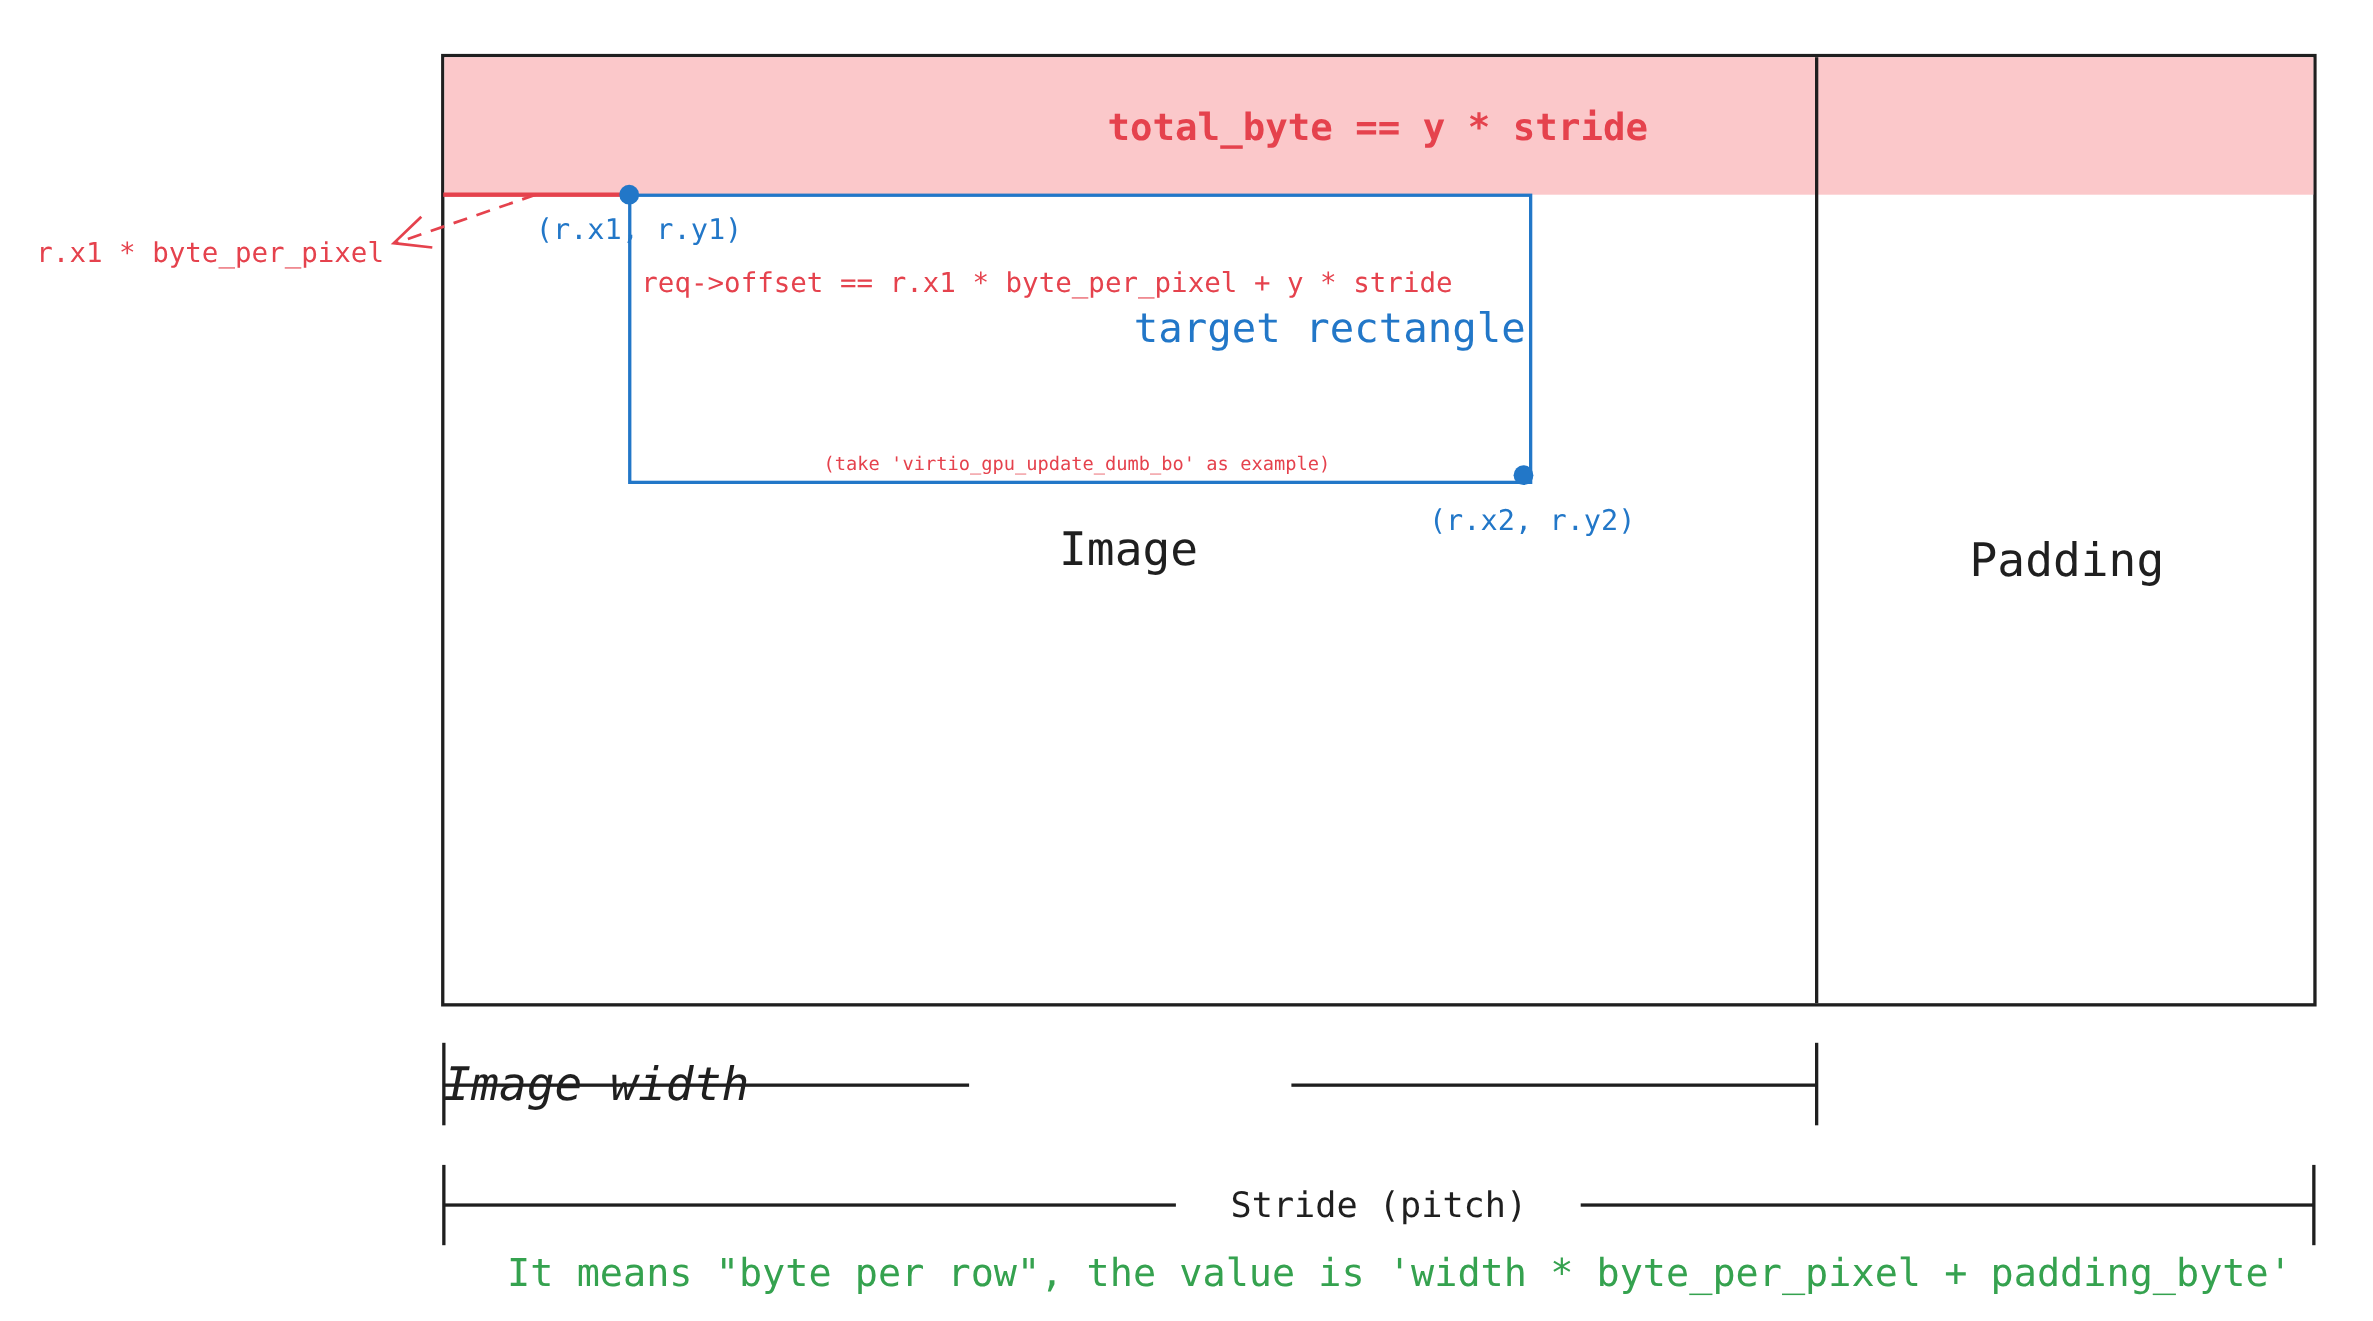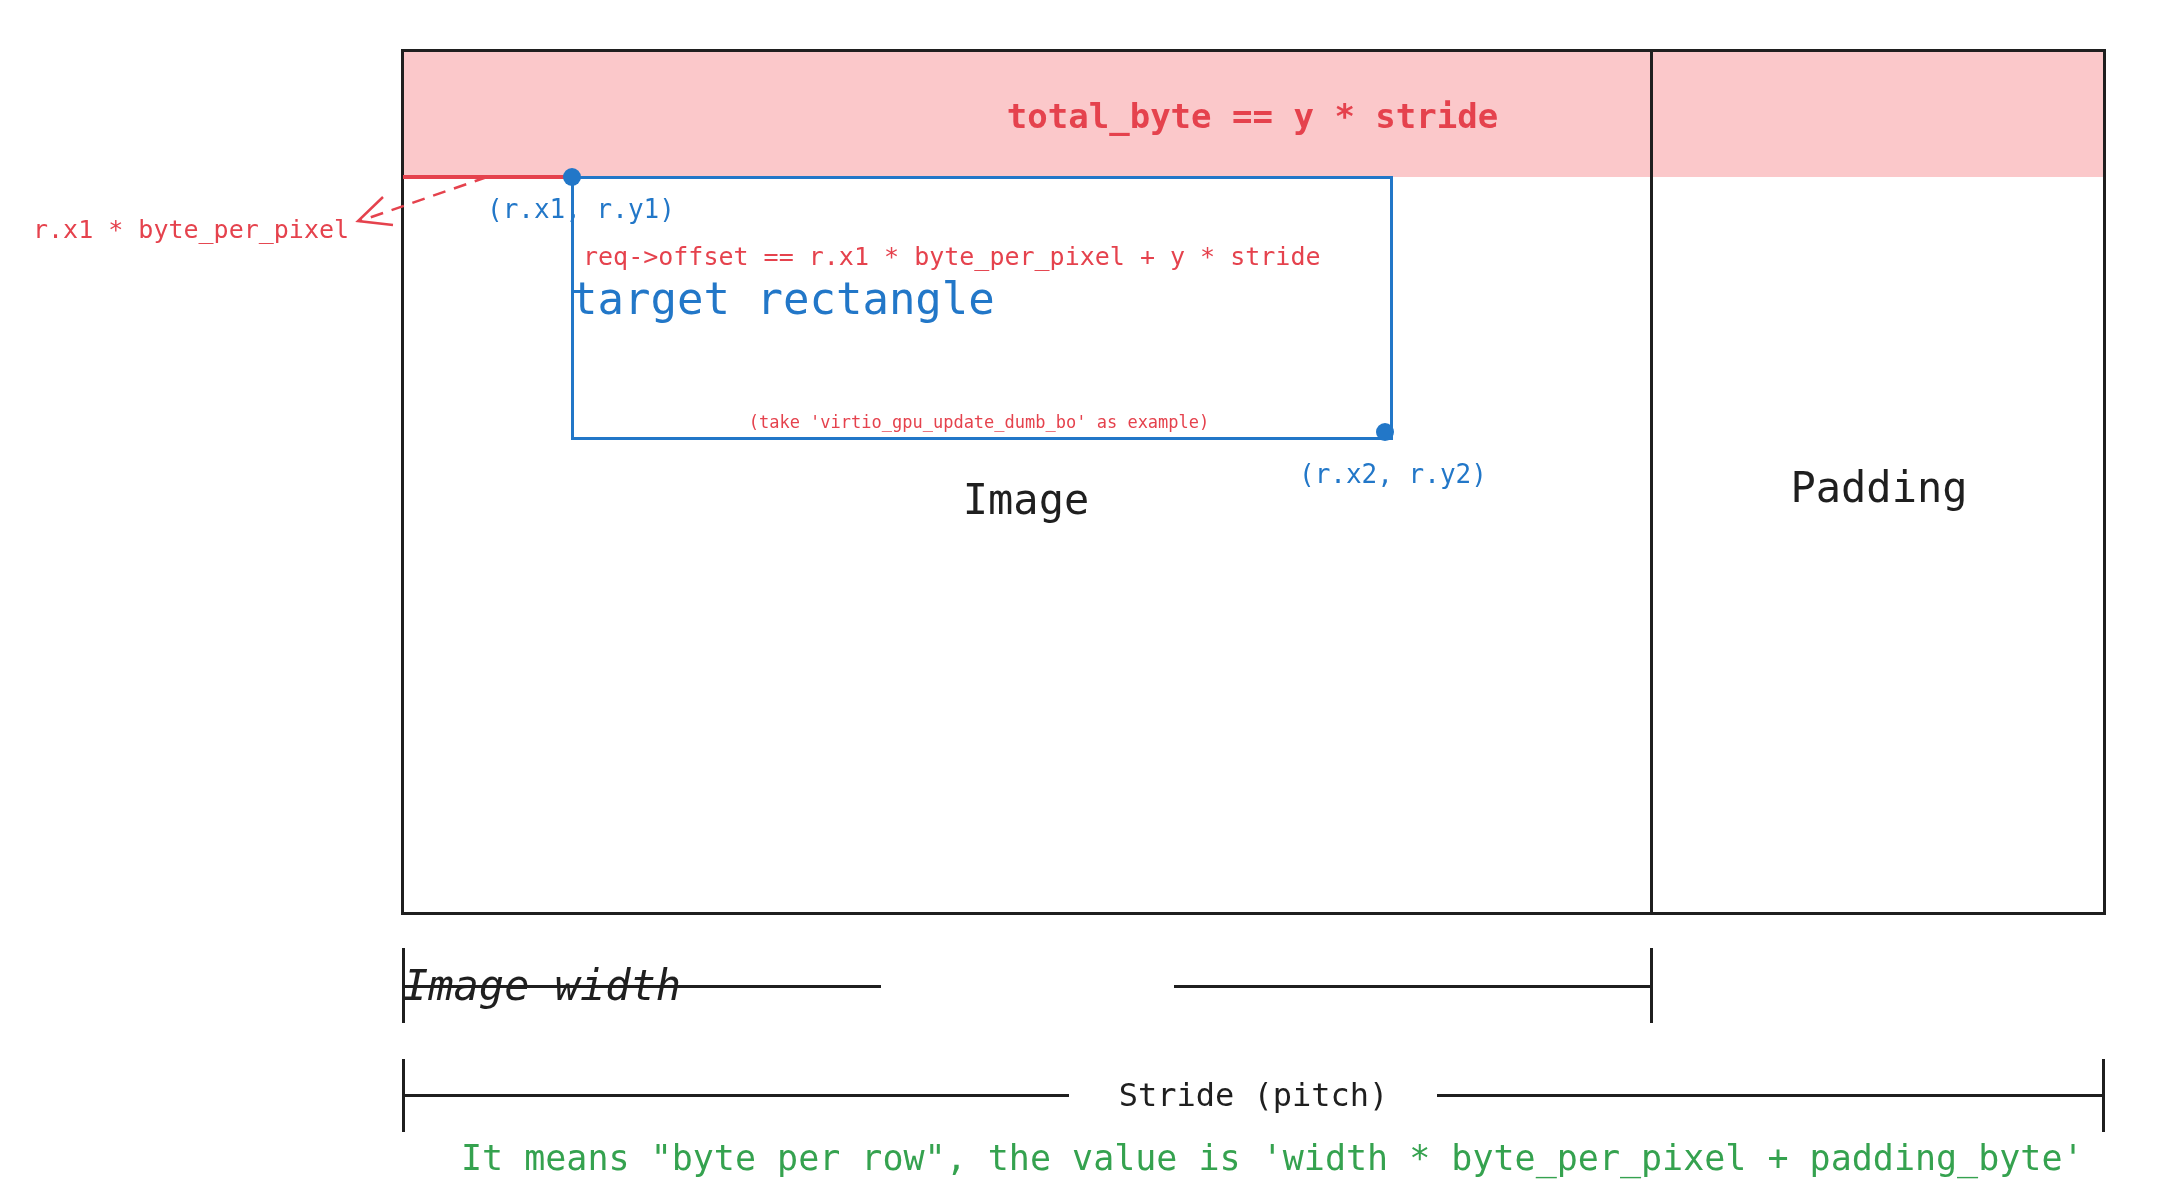--- a/index.html
+++ b/index.html
@@ -35,25 +35,25 @@
   .red   { color: var(--red); }
   .blue  { color: var(--blue); }
   .green { color: var(--green); }
   .ink   { color: var(--ink); }
 
   .band-label { left: 403px; top: 95px; width: 1699px; text-align: center; font-size: 34px; line-height: 42px; font-weight: bold; }
   .offset-annotation { left: 33px; top: 214px; font-size: 25px; line-height: 32px; }
   .corner-tl-label { left: 487px; top: 193px; font-size: 26px; line-height: 32px; }
   .corner-br-label { left: 1299px; top: 458px; font-size: 26px; line-height: 32px; }
   .req-formula { left: 583px; top: 241px; font-size: 25px; line-height: 32px; }
-  .target-title { left: 571px; top: 271px; width: 816px; text-align: left; font-size: 44px; line-height: 56px; }
+  .target-title { left: 571px; top: 271px; width: 816px; text-align: right; font-size: 37px; line-height: 56px; }
   .note1 { left: 571px; top: 341px; width: 816px; text-align: center; font-size: 25px; line-height: 32px; }
   .note2 { left: 571px; top: 406px; width: 816px; text-align: center; font-size: 17px; line-height: 32px; }
   .image-label   { left: 402px;  top: 474px; width: 1248px; text-align: center; font-size: 42px; line-height: 52px; }
-  .padding-label { left: 1653px; top: 462px; width: 452px;  text-align: center; font-size: 42px; line-height: 52px; }
+  .padding-label { left: 1653px; top: 484px; width: 452px;  text-align: center; font-size: 42px; line-height: 52px; }
 
   
   .tick { width: 3px; background: var(--ink); }
   .mline { height: 3px; background: var(--ink); }
   .iw-tick-l { left: 401.5px; top: 948px; height: 75px; }
   .iw-tick-r { left: 1650px;  top: 948px; height: 75px; }
   .iw-seg-l  { left: 403px;  top: 984.5px; width: 478px; }
   .iw-seg-r  { left: 1174px; top: 984.5px; width: 478px; }
   .iw-label  { left: 403px; top: 960px; width: 1249px; font-size: 42px; line-height: 52px; font-style: italic; }
 

